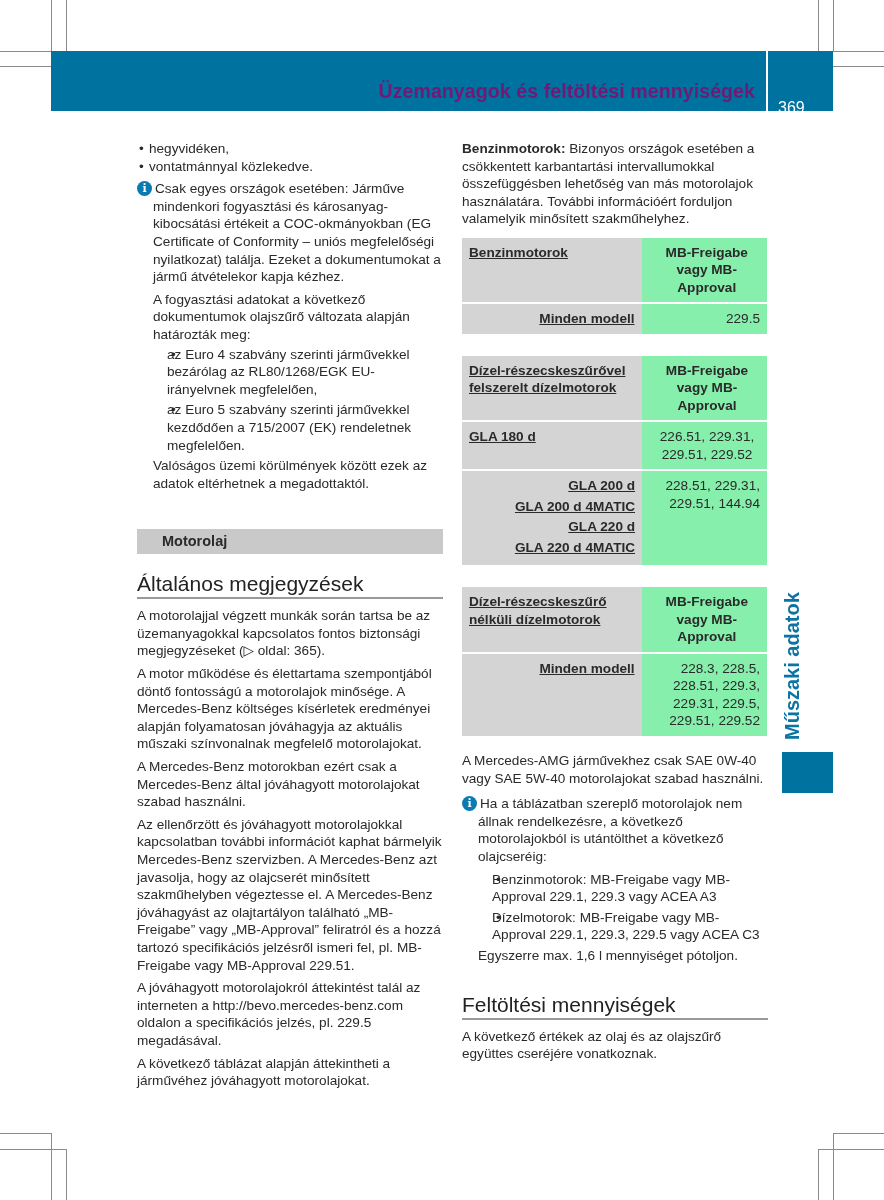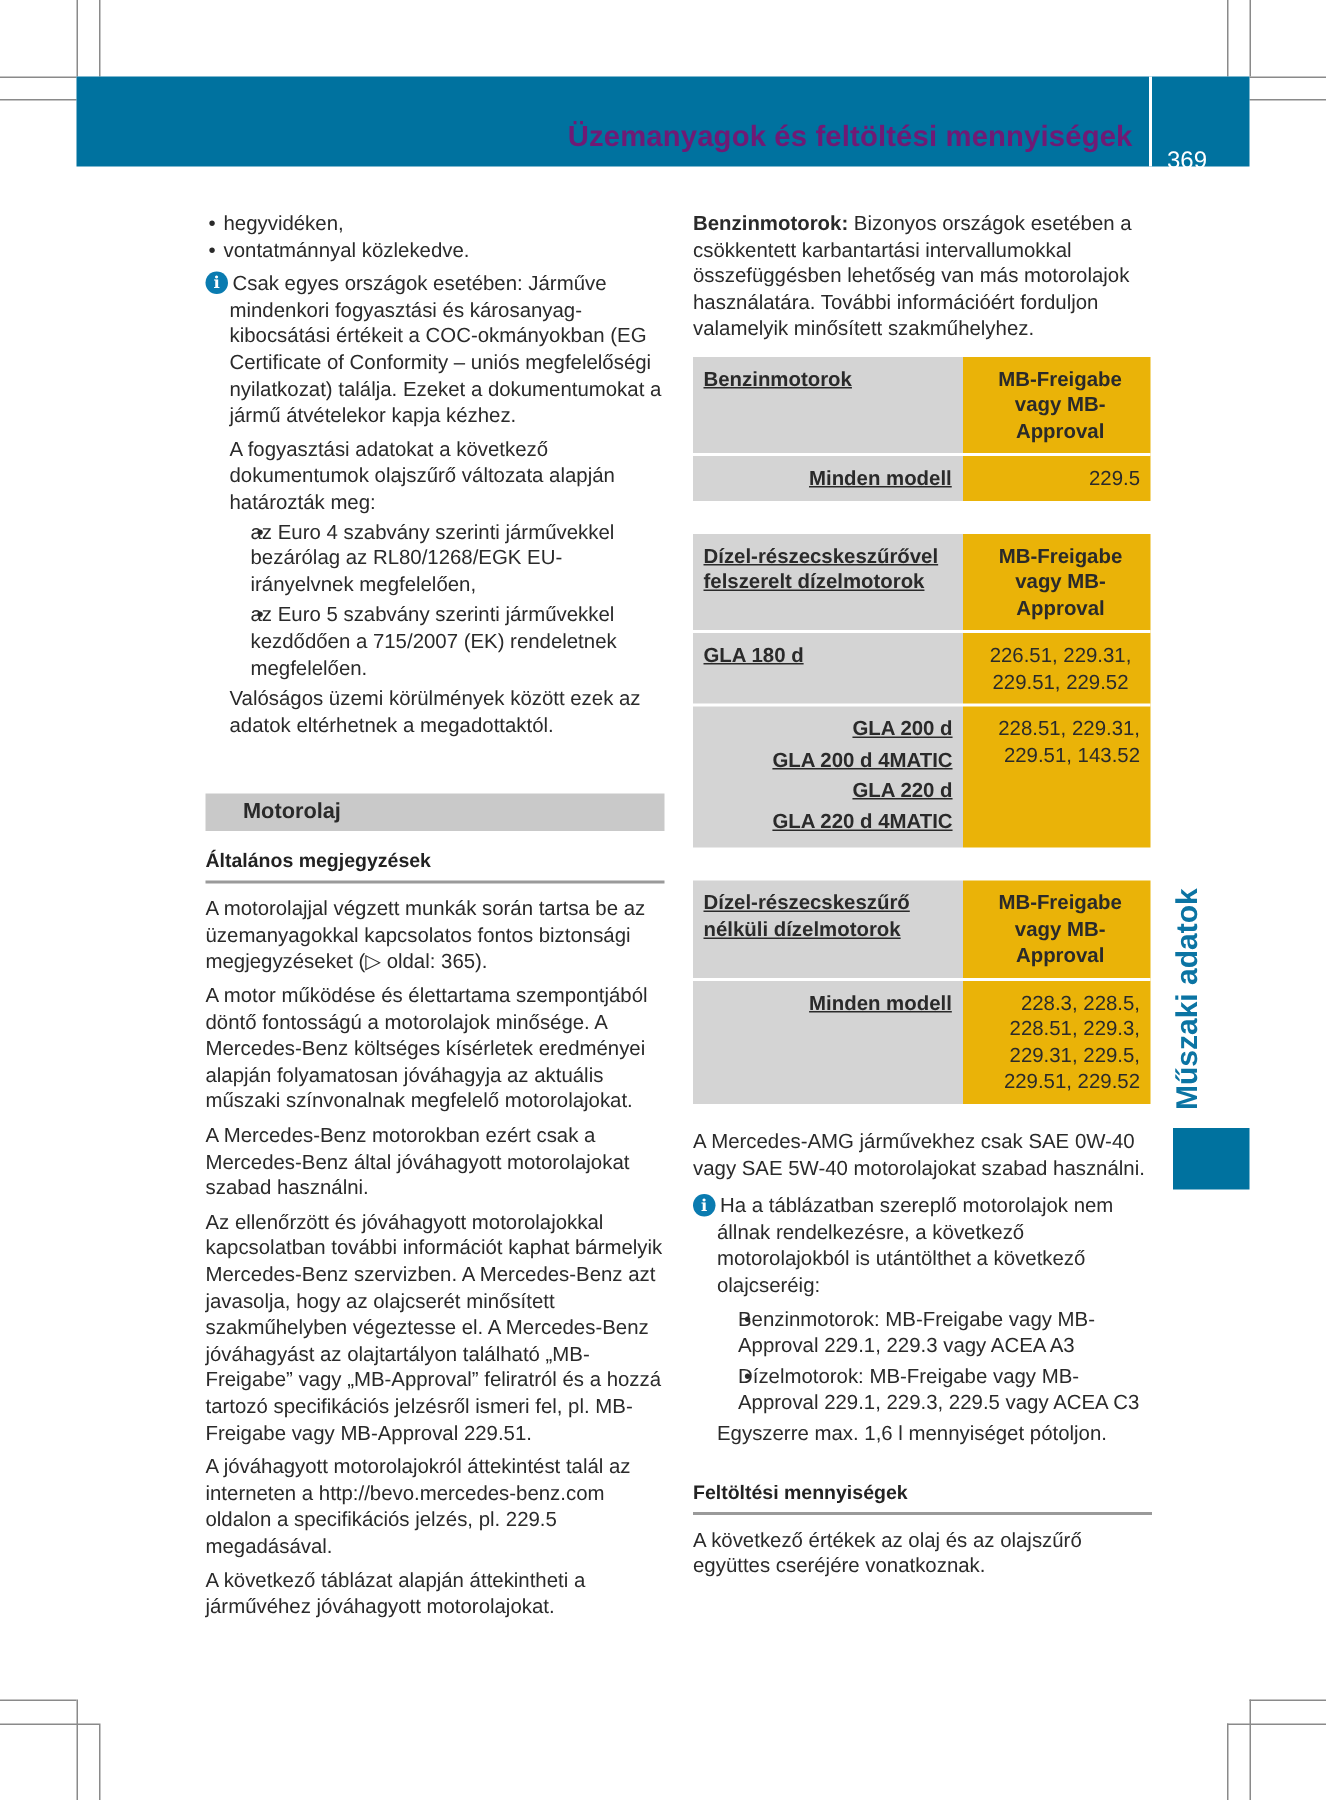--- a/index.html
+++ b/index.html
@@ -20,27 +20,27 @@
   p.para { margin-bottom: 5px; }
   .bullet { position: relative; padding-left: 12px; }
   .bullet::before { content: "•"; position: absolute; left: 2px; top: 0; }
   .bullet.sub { padding-left: 28px; margin-bottom: 3px; }
   .bullet.sub::before { left: 18px; }
 
   .info-line { position: relative; padding-left: 16px; }
   .info-icon { position: absolute; left: 0; top: 1px; width: 15px; height: 15px; border-radius: 50%; background: #0a7bb0; color: #fff; font-weight: bold; font-size: 11px; line-height: 15px; text-align: center; font-family: "DejaVu Serif", serif; }
 
   .section-band { background: #c9c9c9; font-weight: bold; font-size: 14.5px; padding: 4px 25px; height: 25px; line-height: 17px; margin-top: 37px; }
-  .subheading { font-weight: bold; font-size: 13px; line-height: 20px; padding-top: 10px; padding-bottom: 3px; border-bottom: 2px solid #9a9a9a; margin-bottom: 8px; color: #222; }
+  .subheading { font-weight: normal; font-size: 21px; line-height: 20px; padding-top: 20px; padding-bottom: 3px; border-bottom: 2px solid #9a9a9a; margin-bottom: 8px; color: #222; }
 
   table.spec { width: 305px; border-collapse: collapse; margin-bottom: 22px; font-size: 13.6px; line-height: 17.5px; }
   table.spec td { vertical-align: top; padding: 6px 7px 6px 7px; border-bottom: 2px solid #ffffff; }
   table.spec tr:last-child td { border-bottom: none; text-align: right; }
   table.spec td.c1 { background: #d4d4d4; width: 183px; font-weight: bold; text-decoration: underline; }
-  table.spec td.c2 { background: #eab308; text-align: center; width: 128px; padding-left: 12px; }
+  table.spec td.c2 { background: #86efac; text-align: center; width: 128px; padding-left: 12px; }
   table.spec tr.hdr td.c2 { font-weight: bold; }
   .model-line { display: block; margin-bottom: 3px; }
 
   .sidebar-label { position: absolute; left: 781px; top: 740px; transform-origin: 0 0; transform: rotate(-90deg); color: #0b74a3; font-weight: bold; font-size: 20px; white-space: nowrap; }
   .sidebar-tab { position: absolute; left: 782px; top: 752px; width: 51px; height: 41px; background: #00729f; }
 </style>
 </head>
 <body>
 
 <div class="crop" style="left:51px;top:0;width:1px;height:51px;"></div>
@@ -117,21 +117,21 @@
       <td class="c1">GLA 180 d</td>
       <td class="c2">226.51, 229.31, 229.51, 229.52</td>
     </tr>
     <tr>
       <td class="c1">
         <span class="model-line">GLA 200 d</span>
         <span class="model-line">GLA 200 d 4MATIC</span>
         <span class="model-line">GLA 220 d</span>
         <span class="model-line">GLA 220 d 4MATIC</span>
       </td>
-      <td class="c2">228.51, 229.31, 229.51, 143.52</td>
+      <td class="c2">228.51, 229.31, 229.51, 144.94</td>
     </tr>
   </tbody>
     </table>
 
   <table class="spec" style="margin-bottom:16px;">
     <tbody>
         <tr class="hdr">
       <td class="c1">Dízel-részecskeszűrő nélküli dízelmotorok</td>
       <td class="c2">MB-Freigabe vagy MB-Approval</td>
     </tr>

